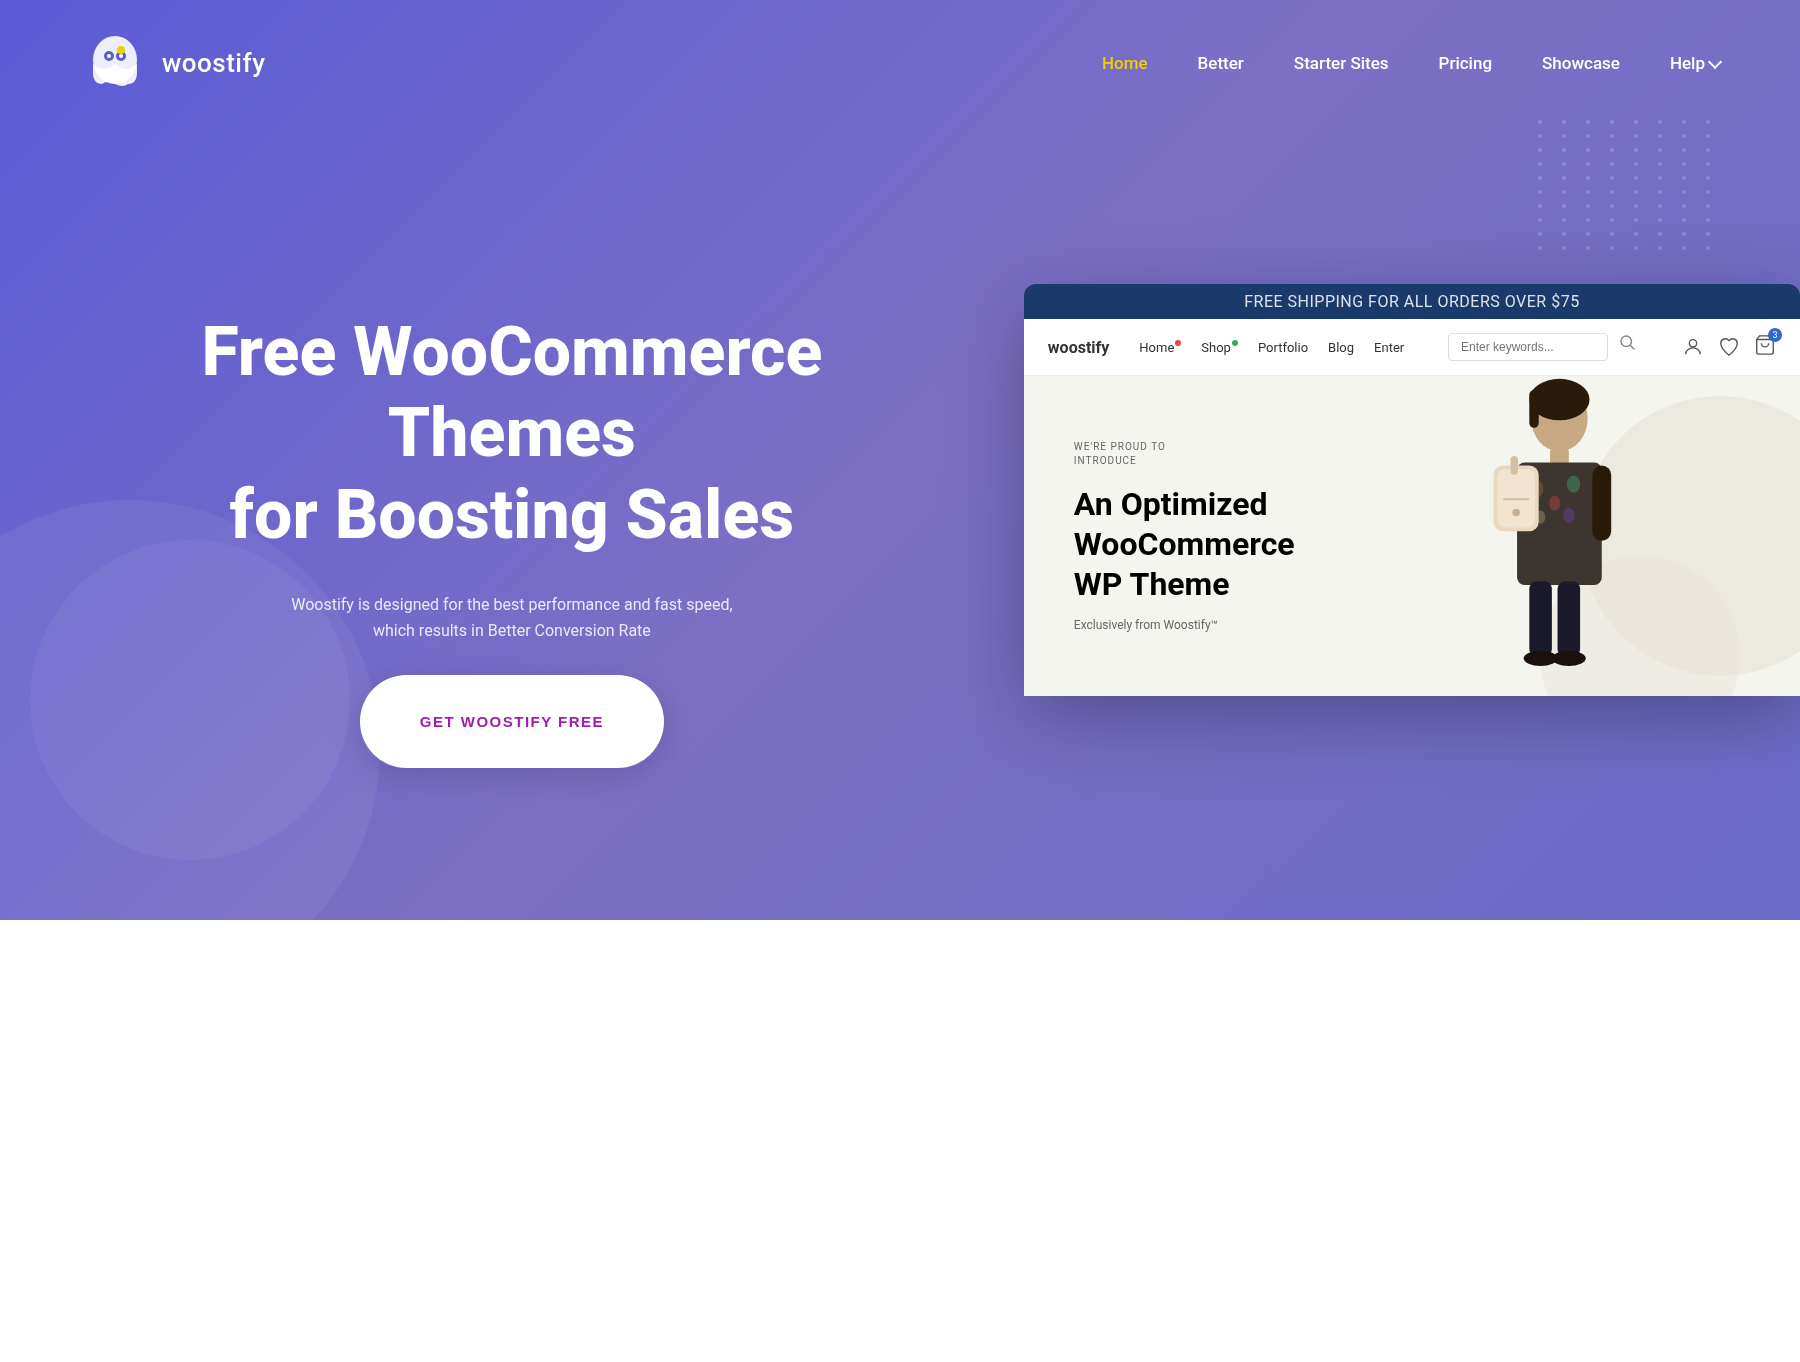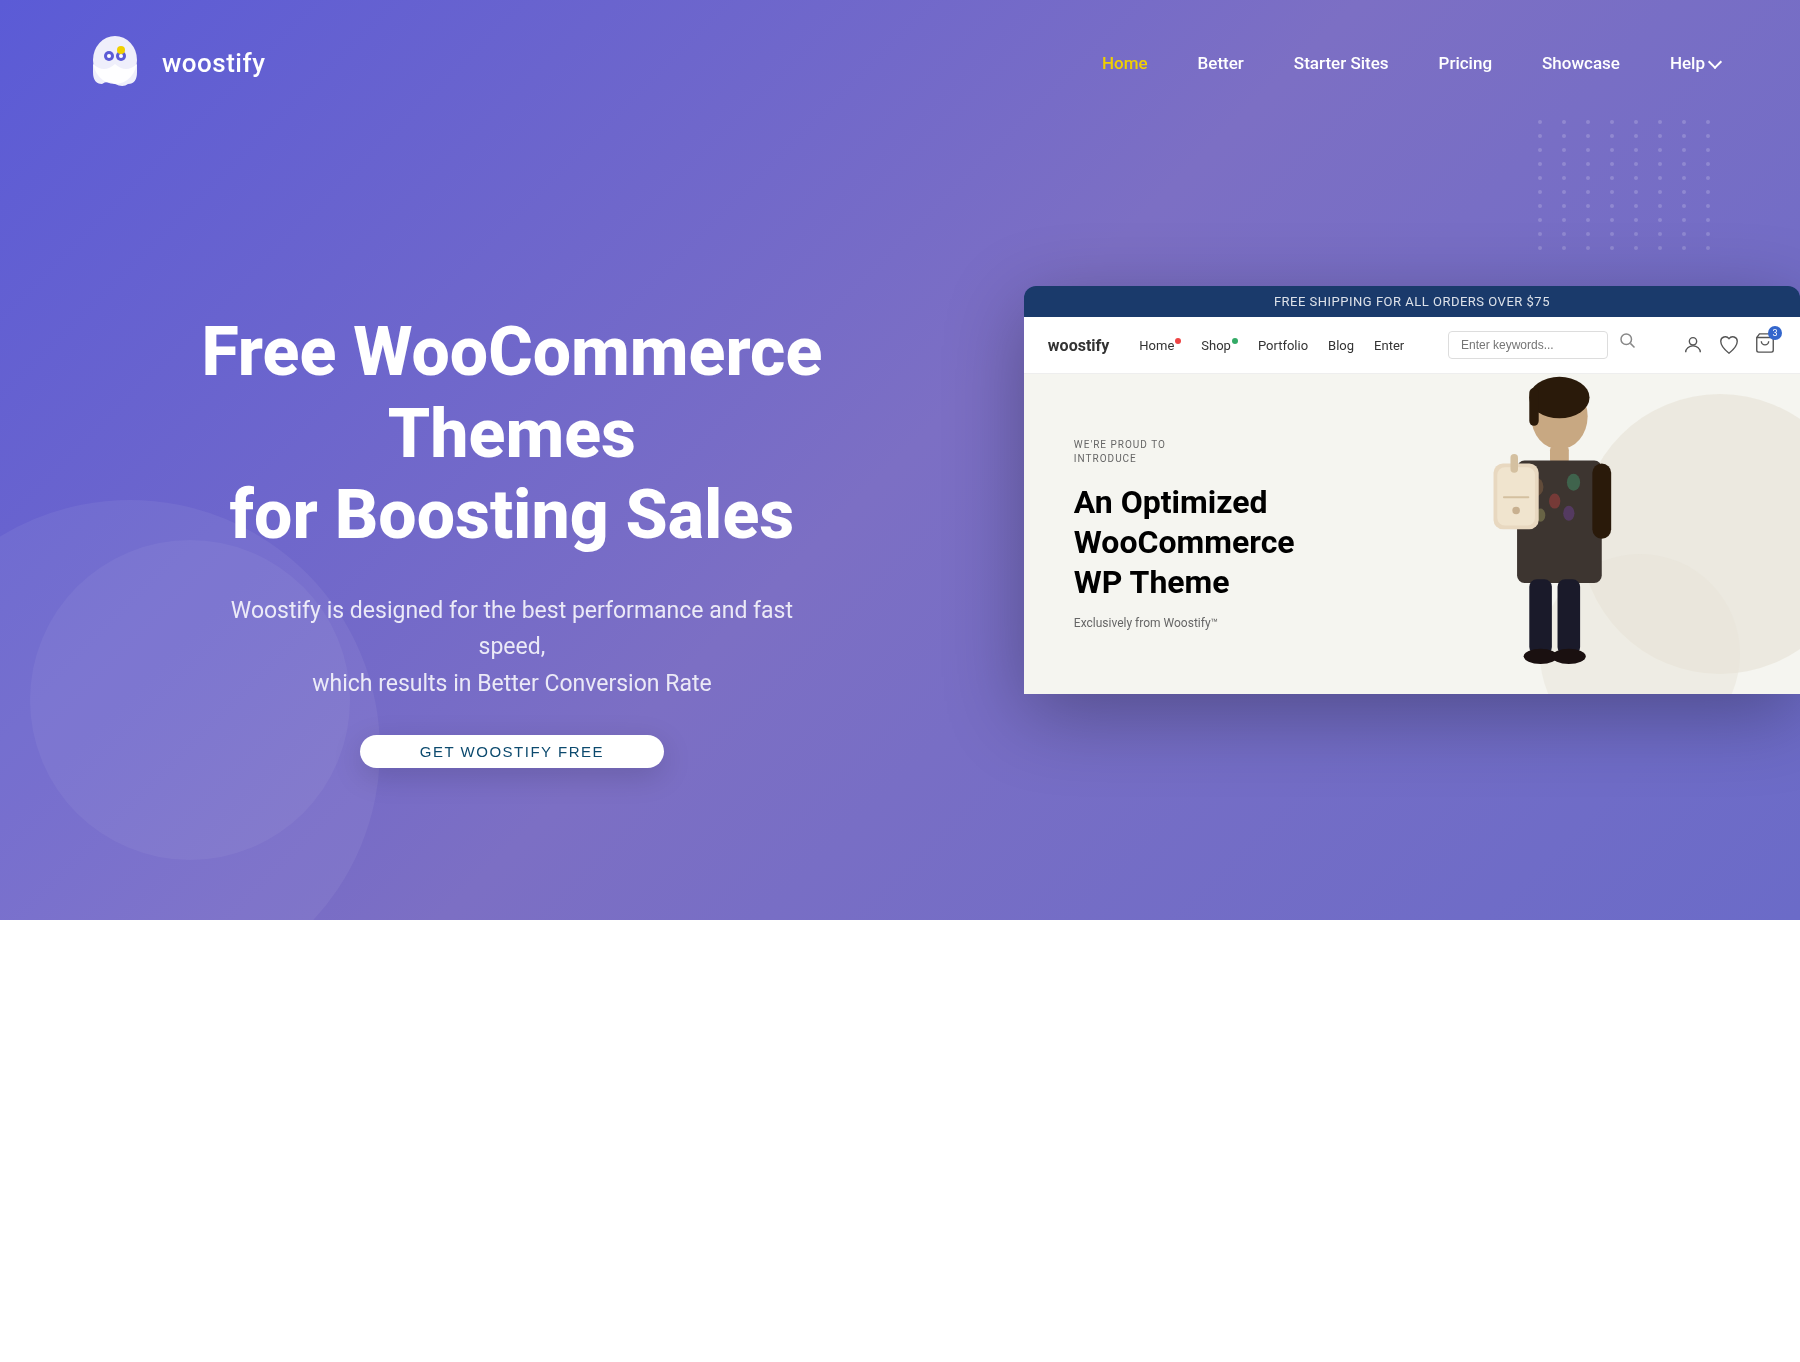--- a/index.html
+++ b/index.html
@@ -148,34 +148,34 @@
 
     .hero-title {
       font-size: 68px;
       font-weight: 800;
       color: #fff;
       line-height: 1.2;
       margin-bottom: 36px;
     }
 
     .hero-subtitle {
-      font-size: 23px;
+      font-size: 16px;
       color: rgba(255,255,255,0.85);
       line-height: 1.6;
       margin-bottom: 32px;
     }
 
     .cta-button {
       display: inline-block;
       background: #fff;
-      color: #0c4a6e;
+      color: #a21caf;
       font-size: 15px;
-      font-weight: 400;
+      font-weight: 700;
       letter-spacing: 1.5px;
-      padding: 8px 60px;
+      padding: 38px 60px;
       border-radius: 50px;
       cursor: pointer;
       border: none;
       text-transform: uppercase;
       box-shadow: 0 8px 30px rgba(0,0,0,0.15);
     }
 
     
     .browser-mockup-wrap {
       position: relative;
@@ -191,21 +191,21 @@
       background: #1a3a6b;
       padding: 0;
       display: flex;
       flex-direction: column;
     }
 
     .browser-announcement {
       background: #1a3a6b;
       text-align: center;
       padding: 8px;
-      font-size: 13px;
+      font-size: 16px;
       color: rgba(255,255,255,0.85);
       letter-spacing: 0.5px;
     }
 
     .browser-nav-bar {
       background: #fff;
       display: flex;
       align-items: center;
       padding: 14px 24px;
       gap: 30px;

